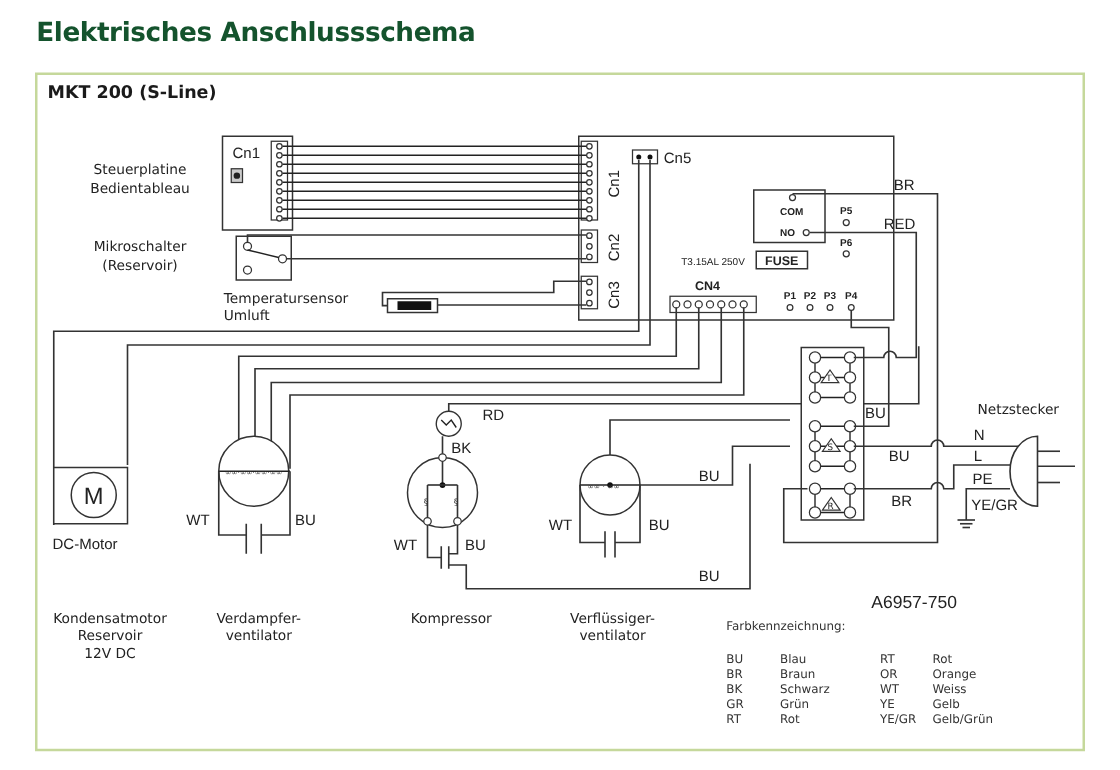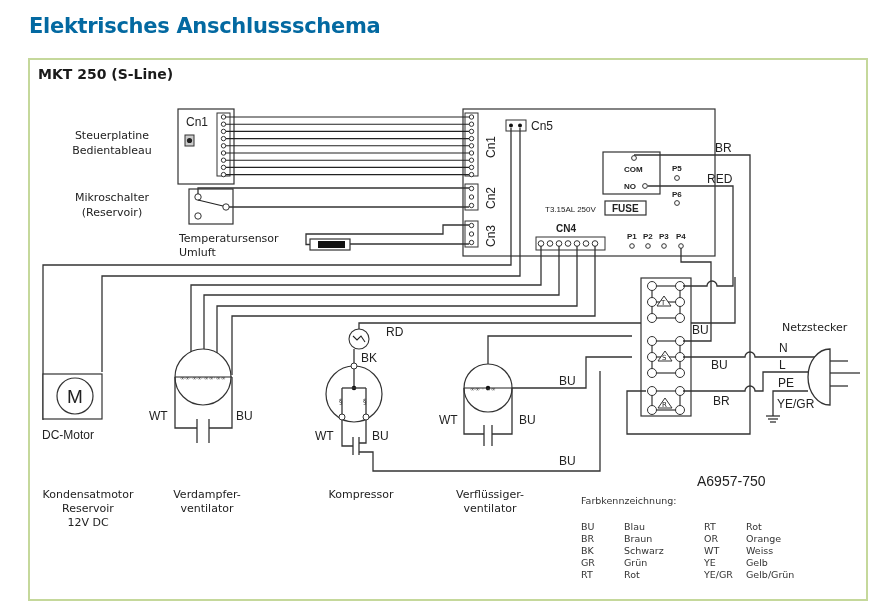--- a/index.html
+++ b/index.html
@@ -1,36 +1,36 @@
 <!DOCTYPE html>
 <html><head>
 <meta charset="utf-8">
 <style>
   html, body { margin: 0; padding: 0; background: #ffffff; }
   body { width: 896px; height: 616px; position: relative; overflow: hidden; font-family: "DejaVu Sans", sans-serif; }
-  #page-title { position: absolute; left: 29px; top: 14px; font-family: "DejaVu Sans", sans-serif; font-weight: bold; font-size: 21px; color: #0369a1; letter-spacing: -0.3px; margin: 0; }
+  #page-title { position: absolute; left: 29px; top: 14px; font-family: "DejaVu Sans", sans-serif; font-weight: bold; font-size: 21px; color: #14532d; letter-spacing: -0.3px; margin: 0; }
   #frame { position: absolute; left: 28px; top: 58px; width: 840px; height: 543px; border: 2px solid #c5d89b; box-sizing: border-box; }
   #model-title { position: absolute; left: 38px; top: 66px; font-weight: bold; font-size: 14px; color: #1a1a1a; }
   svg#schema { position: absolute; left: 0; top: 0; }
   .w { stroke: #333; stroke-width: 1.3; fill: none; }
   .wt { stroke: #222; stroke-width: 1.1; fill: none; }
   .box { stroke: #333; stroke-width: 1.2; fill: #fff; }
   .lbl { font-family: "Liberation Sans", sans-serif; font-size: 12px; fill: #222; }
   .lbl-s { font-family: "Liberation Sans", sans-serif; font-size: 8px; fill: #222; }
   .lbl-b { font-family: "Liberation Sans", sans-serif; font-size: 10px; font-weight: bold; fill: #222; }
   .lbl-d { font-family: "DejaVu Sans", sans-serif; font-size: 11px; fill: #222; }
   .lbl-leg { font-family: "DejaVu Sans", sans-serif; font-size: 9.5px; fill: #333; }
   .pin { stroke: #333; stroke-width: 1; fill: #fff; }
 </style>
 </head>
 <body>
 
 <h1 id="page-title">Elektrisches Anschlussschema</h1>
 <div id="frame"></div>
-<div id="model-title">MKT 250 (S-Line)</div>
+<div id="model-title">MKT 200 (S-Line)</div>
 
 <svg id="schema" width="896" height="616" viewBox="0 0 896 616">
 
   <g>
     <rect class="box" x="178" y="109" width="56" height="75"></rect>
     <text class="lbl" x="186" y="126">Cn1</text>
     <rect x="185" y="135" width="9" height="11" fill="#ccc" stroke="#333" stroke-width="1"></rect>
     <circle cx="189.5" cy="140.5" r="2.6" fill="#222"></circle>
     <rect x="217" y="113" width="13" height="63" fill="#fff" stroke="#333" stroke-width="1"></rect>
     <g id="cb-pins">

